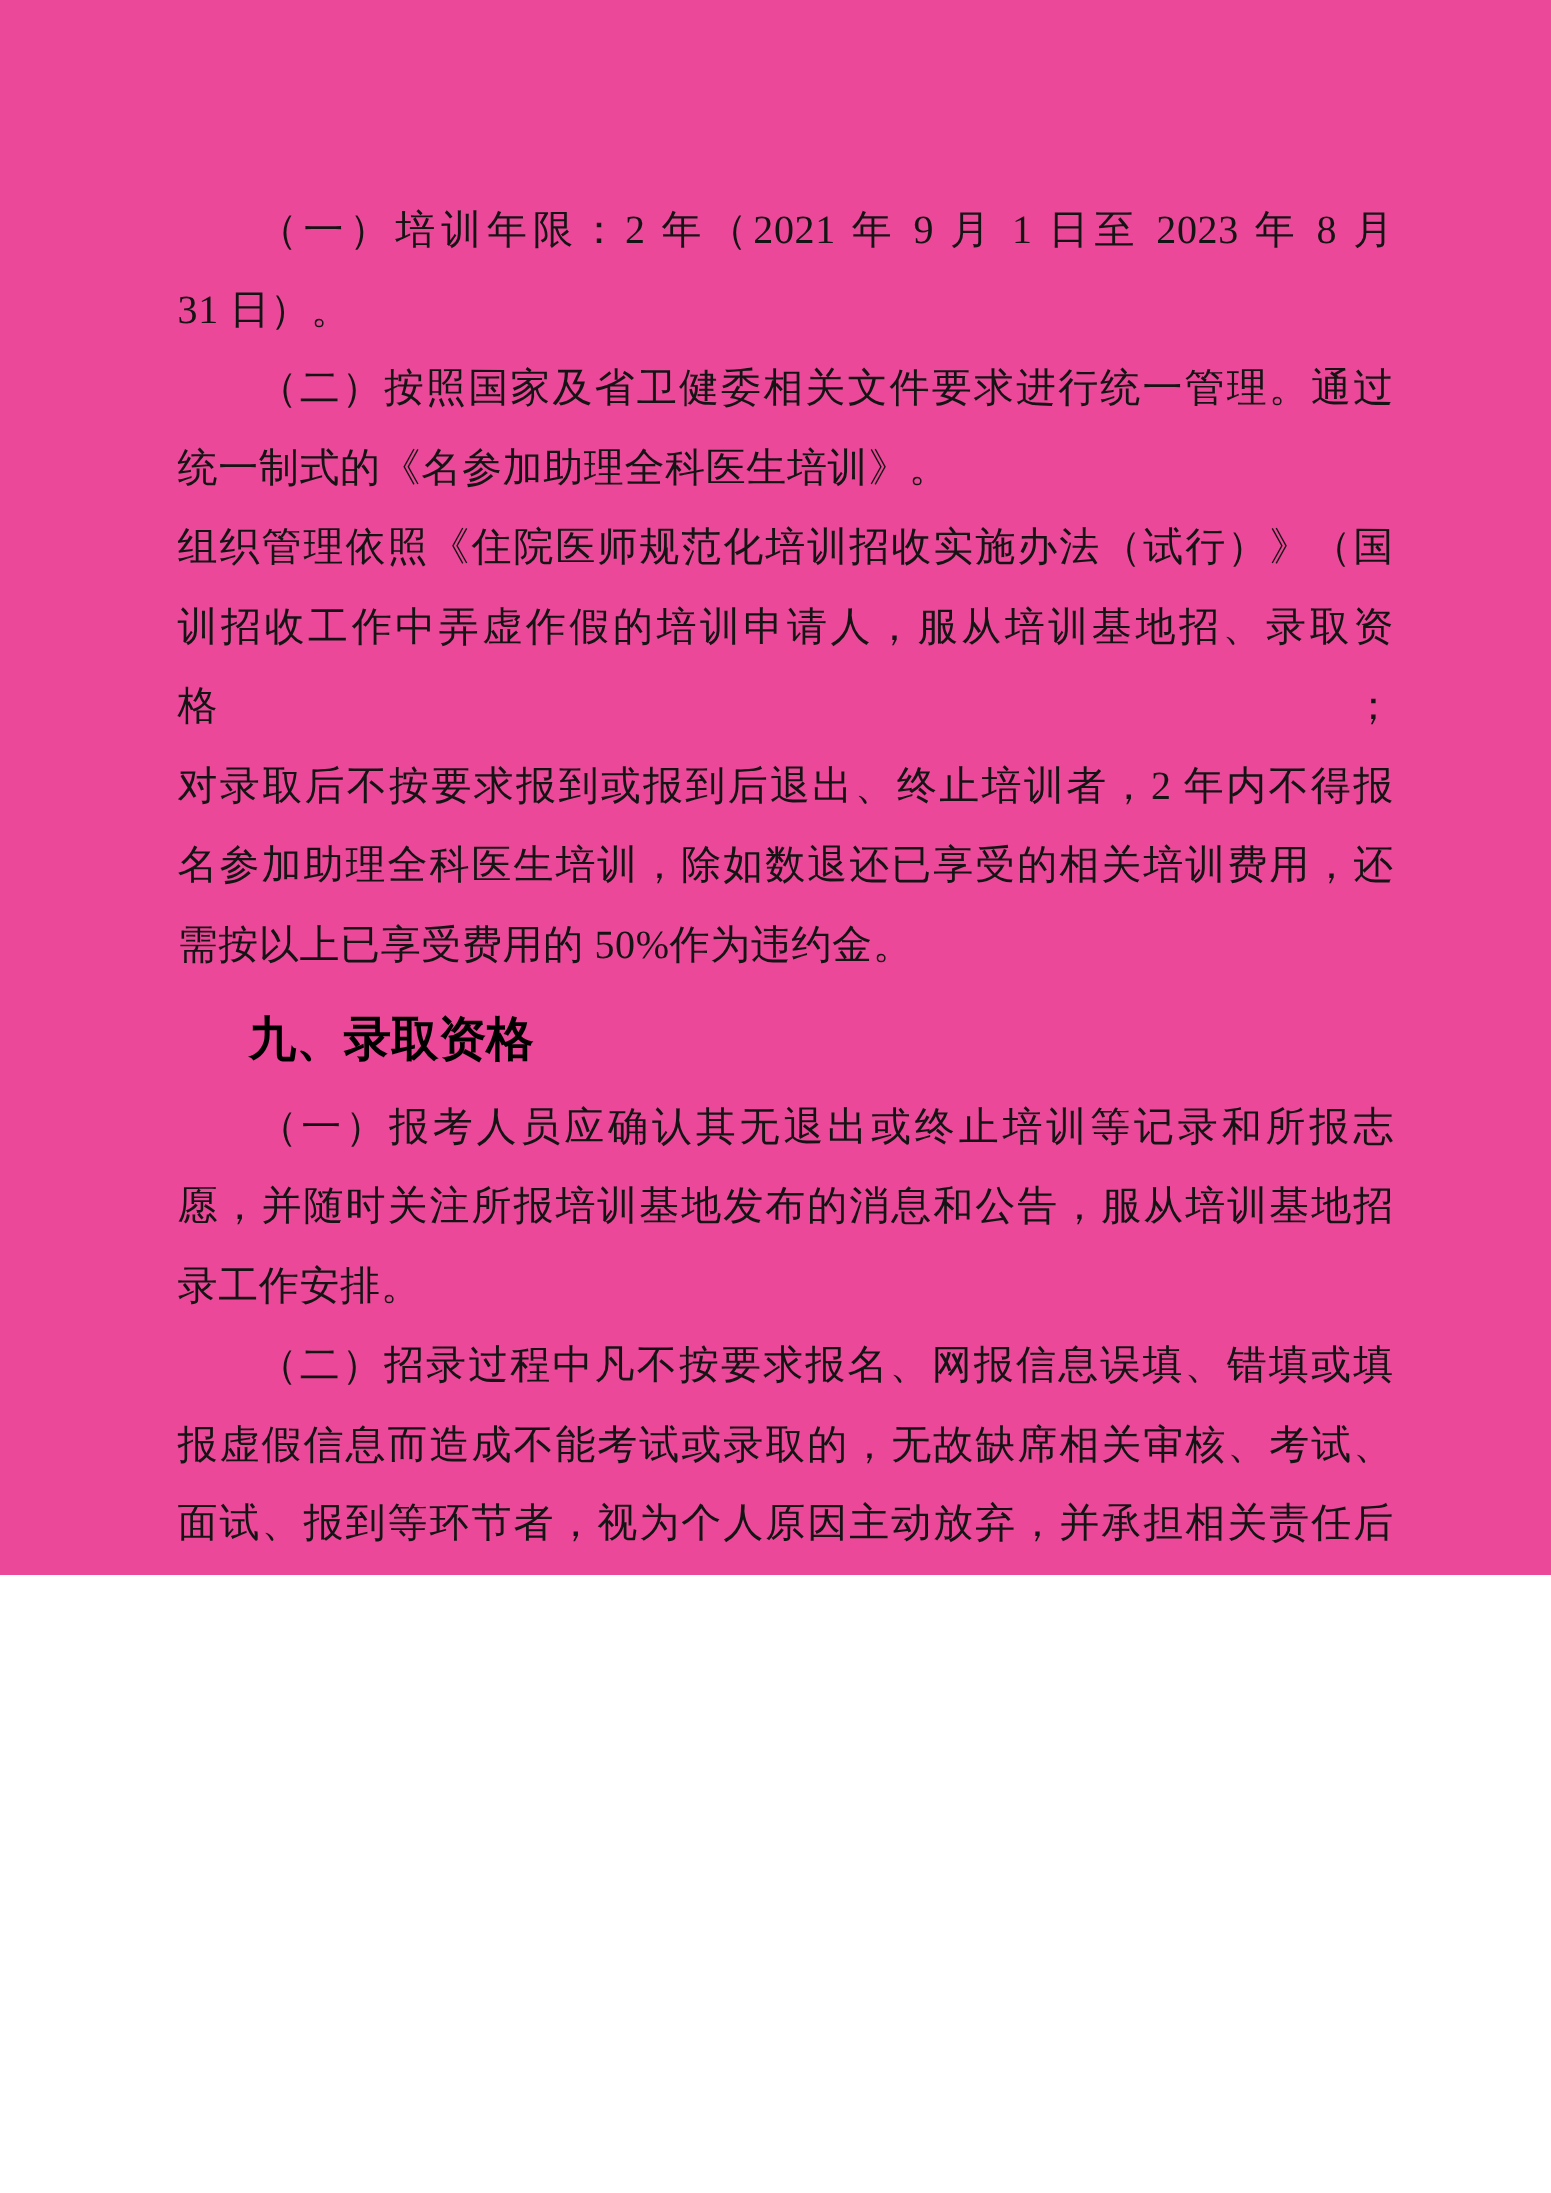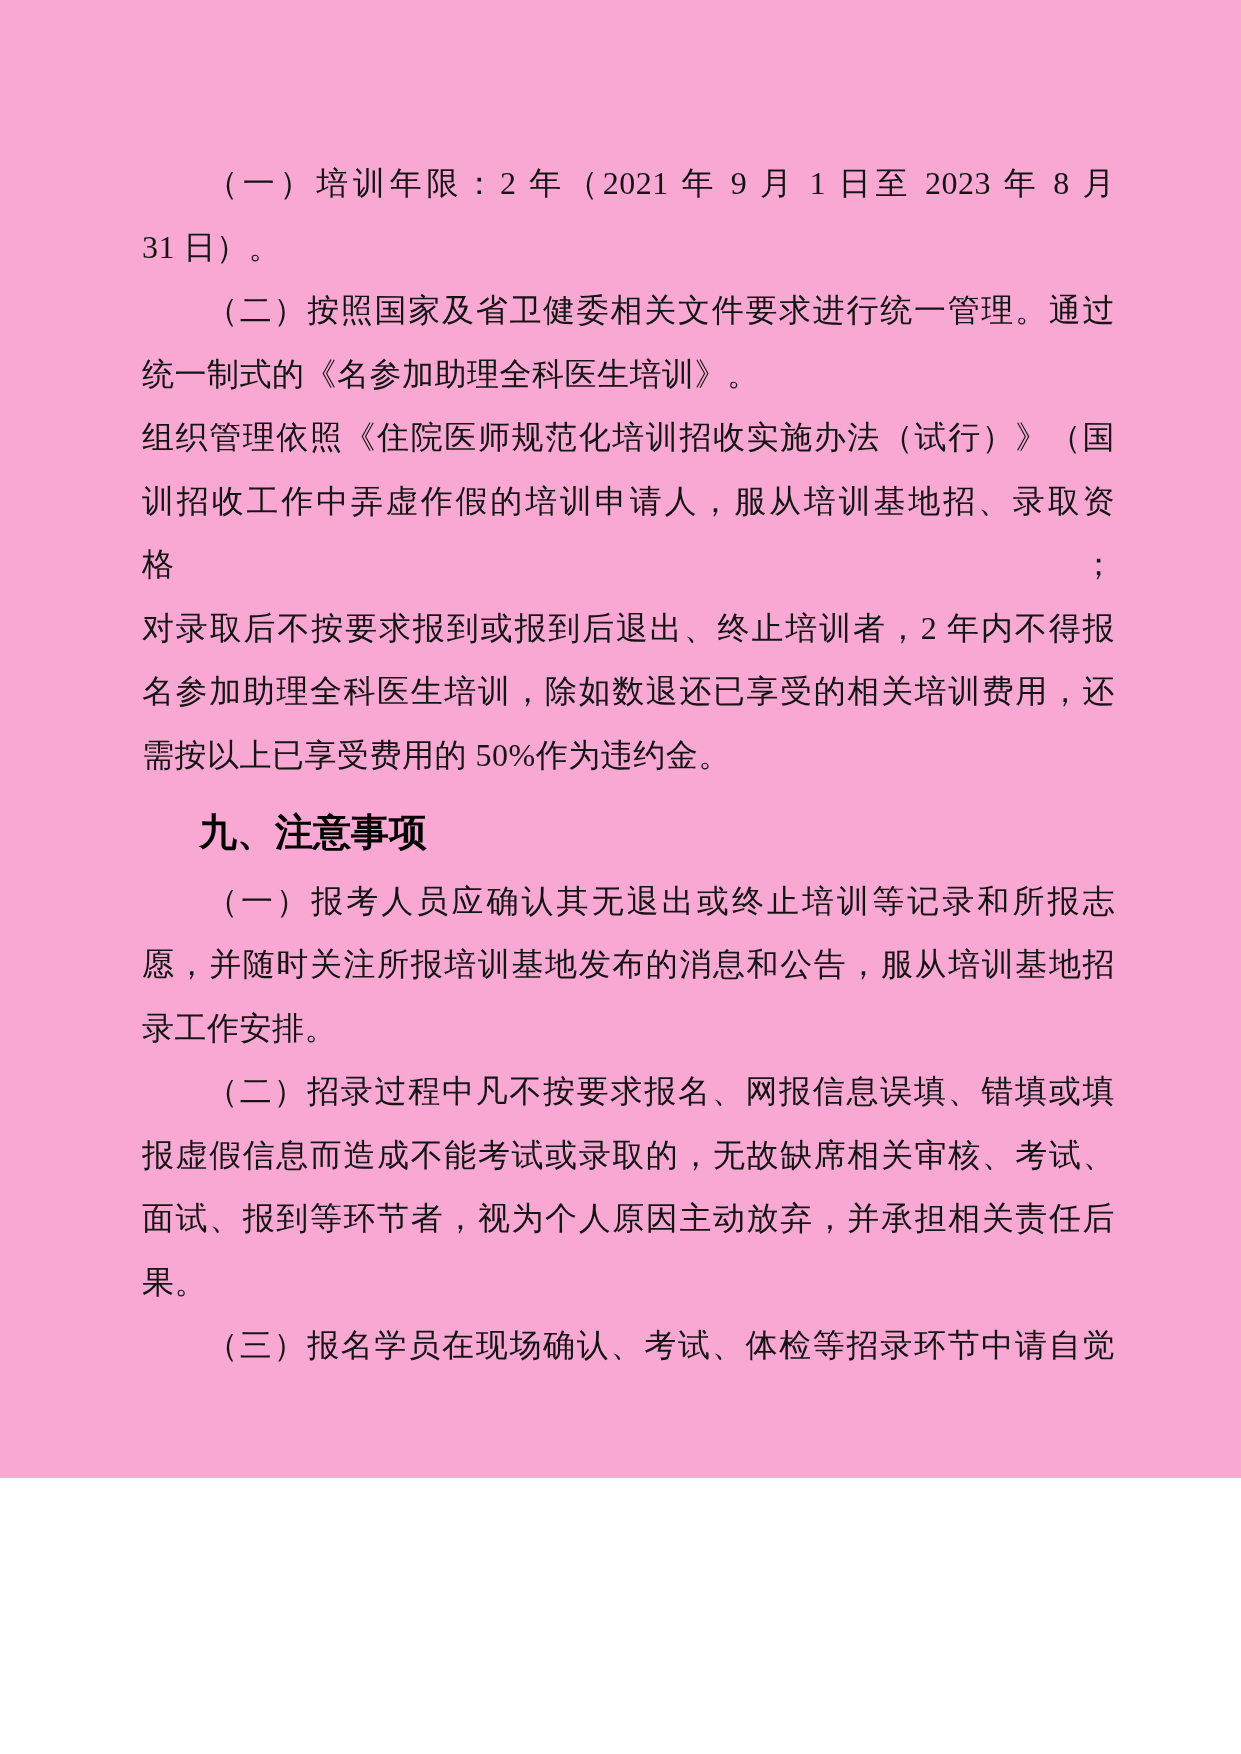--- a/index.html
+++ b/index.html
@@ -3,22 +3,22 @@
 <meta charset="utf-8">
 <style>
   html, body {
     margin: 0;
     padding: 0;
     background: #ffffff;
   }
   .page {
     position: relative;
     width: 1241px;
-    height: 1478px;
-    background: #f9a8d4;
+    height: 1260px;
+    background: #ec4899;
     overflow: hidden;
     font-family: "Liberation Serif", "DejaVu Serif", serif;
     color: #141414;
   }
   .content {
     position: absolute;
     left: 142px;
     top: 152px;
     width: 973px;
     font-size: 32px;
@@ -66,21 +66,21 @@
   <div class="content" id="doc-content">
       <div class="tline first">（一）培训年限：2 年（2021 年 9 月 1 日至 2023 年 8 月</div>
       <div class="tline end">31 日）。</div>
       <div class="tline first">（二）按照国家及省卫健委相关文件要求进行统一管理。通过</div>
       <div class="tline end">统一制式的《名参加助理全科医生培训》。</div>
       <div class="tline">组织管理依照《住院医师规范化培训招收实施办法（试行）》（国</div>
       <div class="tline">训招收工作中弄虚作假的培训申请人，服从培训基地招、录取资格；</div>
       <div class="tline">对录取后不按要求报到或报到后退出、终止培训者，2 年内不得报</div>
       <div class="tline">名参加助理全科医生培训，除如数退还已享受的相关培训费用，还</div>
       <div class="tline end">需按以上已享受费用的 50%作为违约金。</div>
-      <div class="heading">九、注意事项</div>
+      <div class="heading">九、录取资格</div>
       <div class="tline first">（一）报考人员应确认其无退出或终止培训等记录和所报志</div>
       <div class="tline">愿，并随时关注所报培训基地发布的消息和公告，服从培训基地招</div>
       <div class="tline end">录工作安排。</div>
       <div class="tline first">（二）招录过程中凡不按要求报名、网报信息误填、错填或填</div>
       <div class="tline">报虚假信息而造成不能考试或录取的，无故缺席相关审核、考试、</div>
       <div class="tline">面试、报到等环节者，视为个人原因主动放弃，并承担相关责任后</div>
       <div class="tline end">果。</div>
       <div class="tline first">（三）报名学员在现场确认、考试、体检等招录环节中请自觉</div>
     </div>
   <div class="page-number">9</div>

